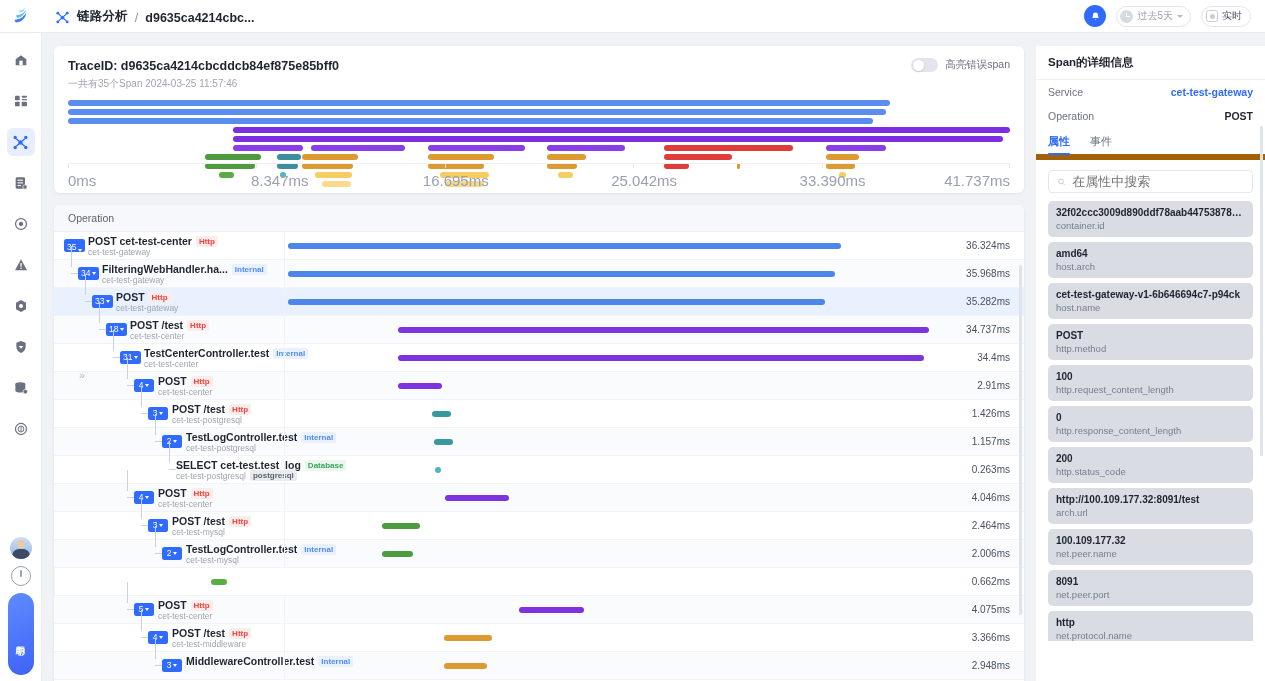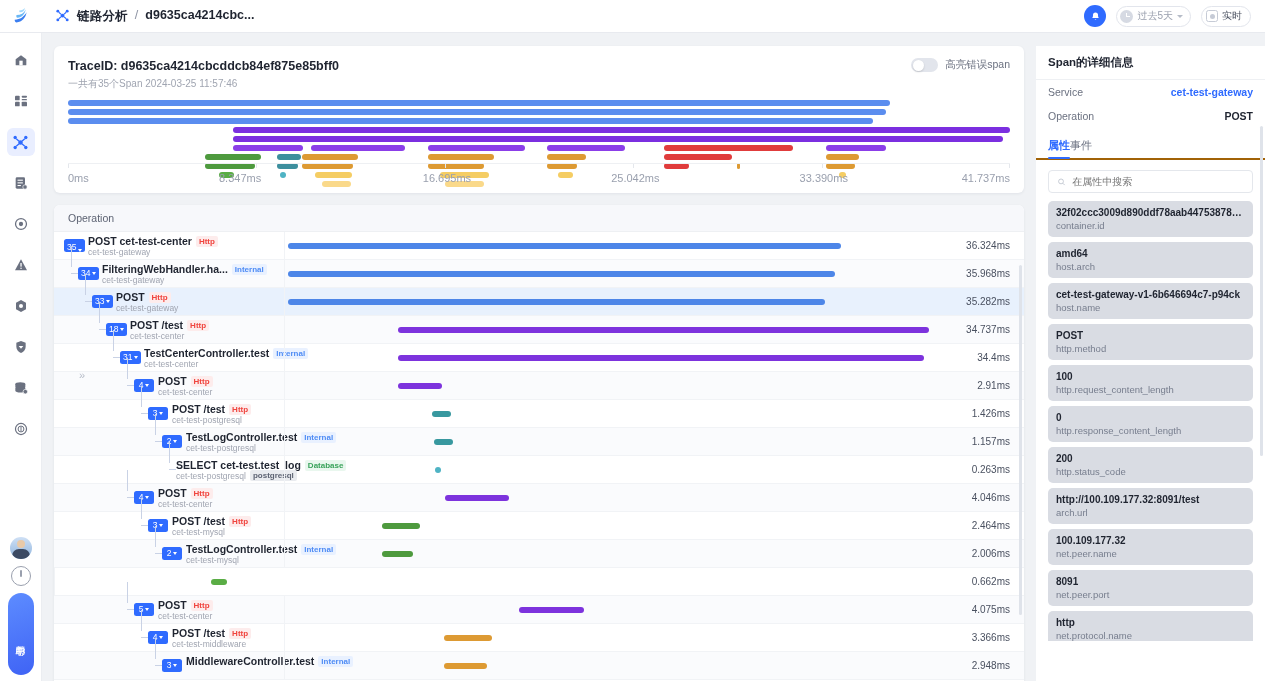--- a/index.html
+++ b/index.html
@@ -9,21 +9,21 @@
     background: #f0f2f5; overflow: hidden;
   }
   
   .topbar {
     position: absolute; top: 0; left: 0; width: 1265px; height: 33px;
     background: #fff; border-bottom: 1px solid #e8eaef;
     display: flex; align-items: center; z-index: 20;
   }
   .logo-cell { width: 44px; height: 33px; display: flex; align-items: center; justify-content: center; }
   .logo-glyph { width: 22px; height: 22px; }
-  .crumb { display: flex; align-items: flex-start; gap: 7px; margin-left: 11px; }
+  .crumb { display: flex; align-items: flex-end; gap: 7px; margin-left: 11px; }
   .crumb-icon { width: 15px; height: 15px; display: block; }
   .crumb-txt { font-size: 12.5px; color: #1f2430; font-weight: 700; letter-spacing: .2px; }
   .crumb-sep { font-size: 12.5px; color: #8d93a3; font-weight: 400; }
   .crumb-id { font-size: 12.5px; color: #1f2430; font-weight: 700; }
   .topright { margin-left: auto; display: flex; align-items: center; gap: 10px; padding-right: 14px; }
   .bell {
     width: 22px; height: 22px; border-radius: 50%; background: #2f6bff;
     display: flex; align-items: center; justify-content: center;
   }
   .pill {
@@ -79,21 +79,21 @@
   .overview { left: 12px; top: 13px; width: 970px; height: 147px; }
   .trace-title { position: absolute; left: 14px; top: 13px; font-size: 12.5px; font-weight: 700; color: #1f2430; }
   .trace-sub { position: absolute; left: 14px; top: 31px; font-size: 10px; color: #a0a5b1; }
   .hl-toggle { position: absolute; right: 14px; top: 12px; display: flex; align-items: center; gap: 7px; }
   .switch { width: 27px; height: 14px; border-radius: 7px; background: #e2e5ec; position: relative; }
   .switch::after { content:""; position:absolute; left:1.5px; top:1.5px; width:11px; height:11px; border-radius:50%; background:#fff; box-shadow:0 1px 2px rgba(0,0,0,.15); }
   .hl-lbl { font-size: 10.5px; color: #6b7180; }
   .mini { position: absolute; left: 14px; top: 54px; width: 942px; height: 62px; }
   .mini .bar { position: absolute; height: 6px; border-radius: 3px; }
   .axis { position: absolute; left: 14px; top: 117px; width: 942px; height: 26px; border-top: 1px solid #eef0f3; }
-  .tick { position: absolute; top: 8px; font-size: 11px; color: #9aa0ae; white-space: nowrap; }
+  .tick { position: absolute; top: 8px; font-size: 15px; color: #9aa0ae; white-space: nowrap; }
   .tickmark { position: absolute; top: 0; width: 1px; height: 4px; background: #e4e7ec; }
 
   
   .spans { left: 12px; top: 172px; width: 970px; height: 500px; overflow: hidden; }
   .ophdr {
     height: 27px; background: #f7f8fb; border-bottom: 1px solid #eef0f3;
     display: flex; align-items: center; padding-left: 14px;
     font-size: 10.5px; color: #5d6373;
   }
   .rows { position: relative; }
@@ -123,26 +123,26 @@
   .collapse-h { position: absolute; left: 37px; top: 336px; font-size: 11px; color: #b6bcc8; z-index: 18; }
 
   
   .detail { position: absolute; left: 994px; top: 13px; width: 229px; height: 648px; background: #fff; }
   .dhdr { height: 34px; border-bottom: 1px solid #eef0f3; display: flex; align-items: center; padding-left: 12px; }
   .dhdr span { font-size: 11.5px; font-weight: 700; color: #1f2430; }
   .drow { height: 24px; display: flex; align-items: center; padding: 0 12px; }
   .dk { font-size: 10.5px; color: #6b7180; }
   .dv { margin-left: auto; font-size: 10.5px; color: #1f2430; font-weight: 700; }
   .dv.link { color: #2f6bff; }
-  .dtabs { height: 28px; border-bottom: 2px solid #a16207; display: flex; align-items: flex-end; padding-left: 12px; margin-top: 4px; }
+  .dtabs { height: 28px; border-bottom: 6px solid #a16207; display: flex; align-items: flex-end; padding-left: 12px; gap: 20px; margin-top: 4px; }
   .dtab { font-size: 11px; color: #6b7180; padding-bottom: 5px; position: relative; }
   .dtab.on { color: #2f6bff; font-weight: 700; }
   .dtab.on::after { content:""; position:absolute; left:0; right:0; bottom:-1px; height:2px; background:#2f6bff; border-radius:1px; }
   .dsearch { margin: 10px 12px 8px 12px; height: 23px; border: 1px solid #e4e7ec; border-radius: 4px; display: flex; align-items: center; gap: 6px; padding: 0 8px; }
-  .dsearch input { border: 0; outline: 0; font-size: 10px; color: #9aa0ae; background: transparent; width: 100%; font-family: inherit; }
+  .dsearch input { border: 0; outline: 0; font-size: 13px; color: #9aa0ae; background: transparent; width: 100%; font-family: inherit; }
   .attrs { padding: 0 12px; height: 440px; overflow: hidden; position: relative; }
   .attr { background: #d9dce3; border-radius: 5px; padding: 5px 8px 5px 8px; margin-bottom: 5px; }
   .attr .av { font-size: 10px; color: #1f2430; font-weight: 700; white-space: nowrap; overflow: hidden; text-overflow: ellipsis; line-height: 13px; }
   .attr .ak { font-size: 9.5px; color: #777e8e; line-height: 13px; }
   .dscroll { position: absolute; right: 2px; top: 80px; width: 3px; height: 330px; border-radius: 2px; background: #dfe3ea; }
 </style>
 </head>
 <body>
 
 <div class="topbar">
@@ -312,21 +312,21 @@
         <div class="bar" style="left: 372.09px; width: 48.984px; top: 72px; background: rgb(245, 205, 99);"></div>
         <div class="bar" style="left: 489.84px; width: 15.072px; top: 72px; background: rgb(245, 205, 99);"></div>
         <div class="bar" style="left: 770.556px; width: 7.536px; top: 72px; background: rgb(245, 205, 99);"></div>
         <div class="bar" style="left: 254.34px; width: 28.26px; top: 81px; background: rgb(250, 217, 138);"></div>
         <div class="bar" style="left: 376.8px; width: 39.564px; top: 81px; background: rgb(250, 217, 138);"></div>
       </div>
     <div class="axis" id="axis">
         <div class="tickmark" style="left: 0px;"></div>
         <div class="tick" style="left: 0px;">0ms</div>
         <div class="tickmark" style="left: 188.4px;"></div>
-        <div class="tick" style="left: 151px; text-align: right;">8.347ms</div>
+        <div class="tick" style="left: 183px; text-align: right;">8.347ms</div>
         <div class="tickmark" style="left: 376.8px;"></div>
         <div class="tick" style="left: 354.8px;">16.695ms</div>
         <div class="tickmark" style="left: 565.2px;"></div>
         <div class="tick" style="left: 543.2px;">25.042ms</div>
         <div class="tickmark" style="left: 753.6px;"></div>
         <div class="tick" style="left: 731.6px;">33.390ms</div>
         <div class="tickmark" style="left: 941px;"></div>
         <div class="tick" style="left: auto; right: 0px;">41.737ms</div>
       </div>
   </div>

